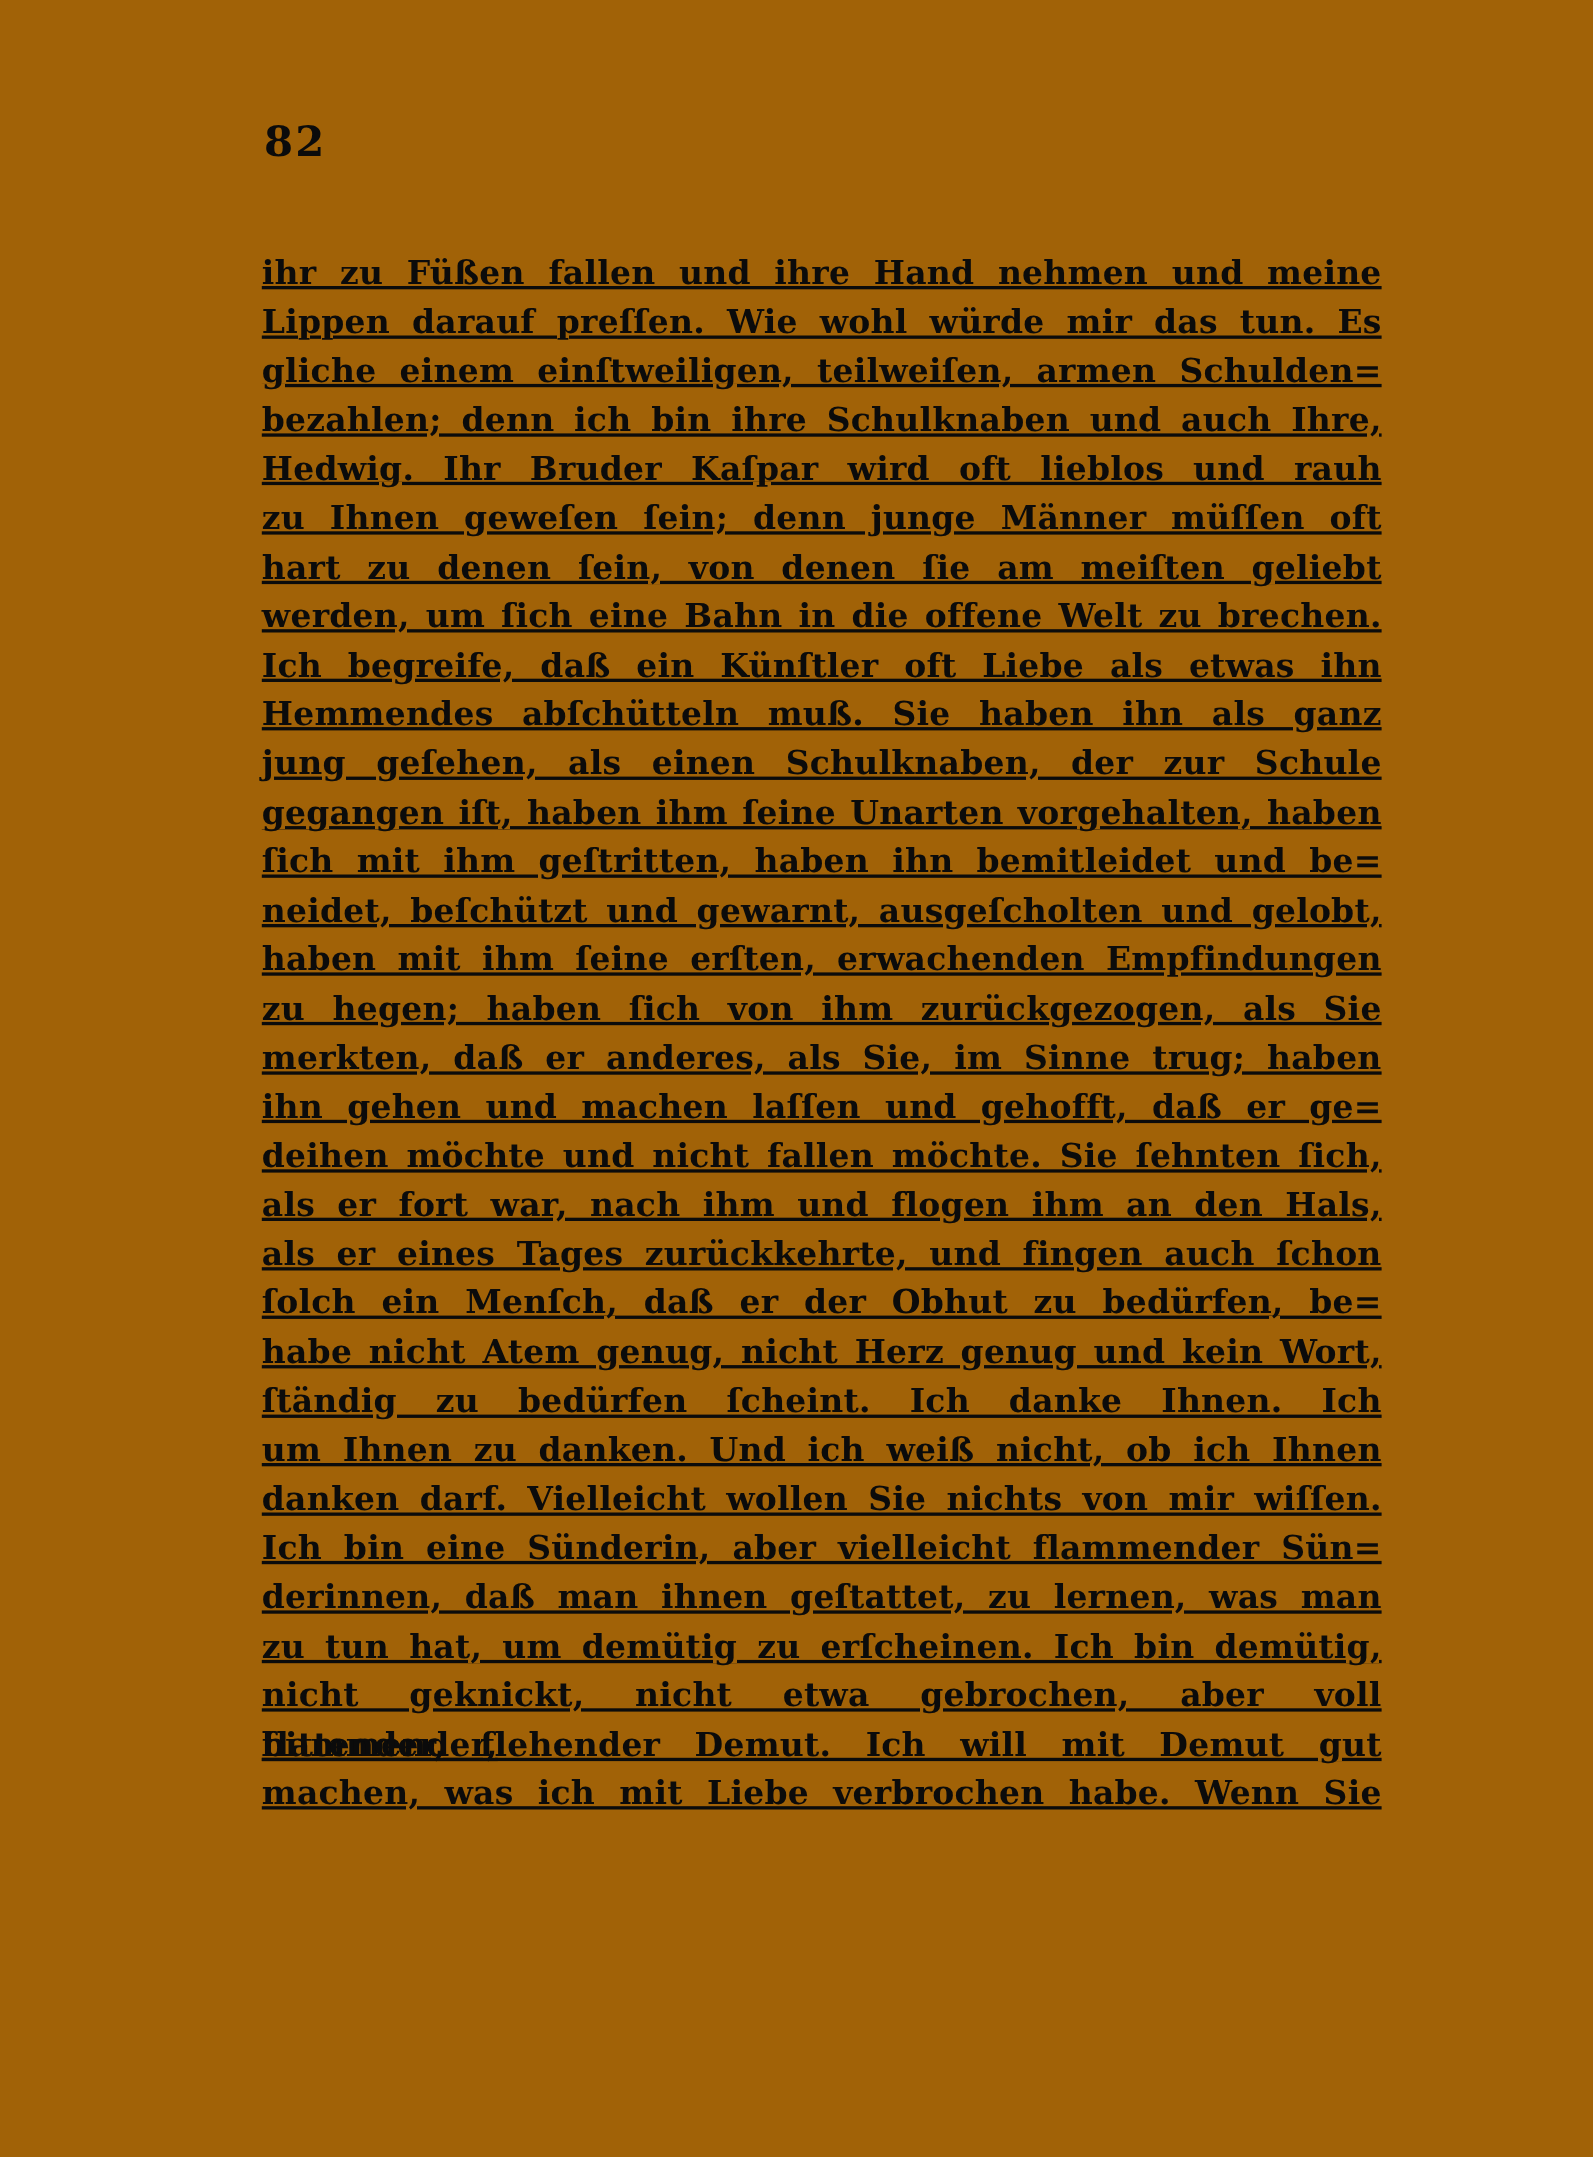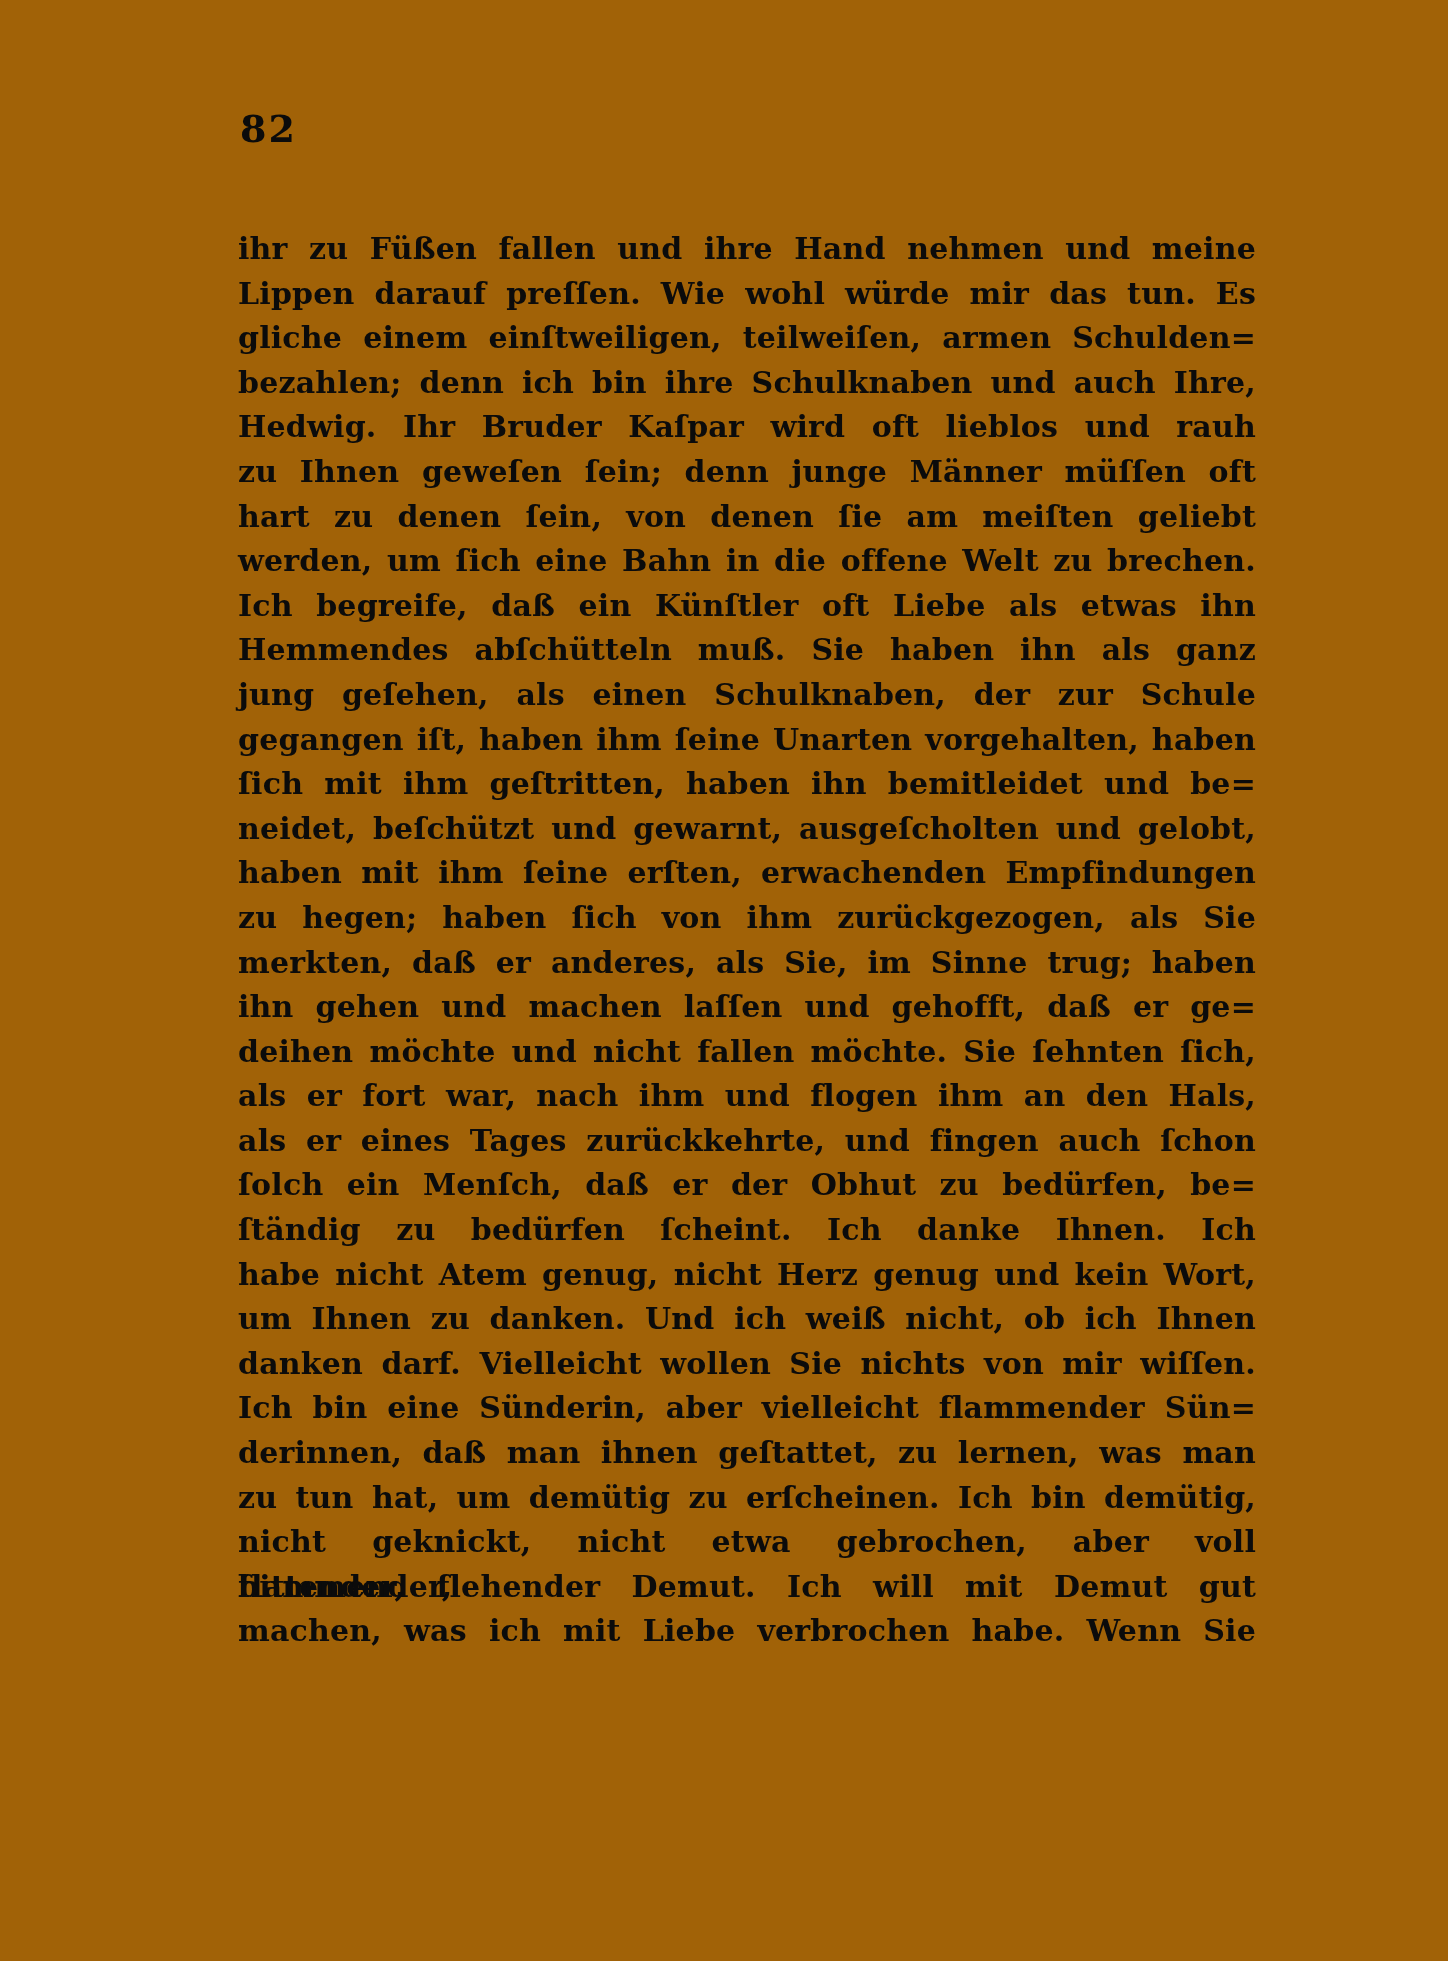--- a/index.html
+++ b/index.html
@@ -26,20 +26,21 @@
     top: 106px;
     font-size: 38px;
     font-weight: bold;
     letter-spacing: 2px;
   }
   .text-block {
     position: absolute;
     left: 238px;
     top: 227px;
     width: 1018px;
+    text-decoration: underline;
   }
   .text-line {
     height: 44.6px;
     line-height: 44.6px;
     font-size: 30px;
     font-weight: bold;
     text-align: justify;
     text-align-last: justify;
     -moz-text-align-last: justify;
     text-justify: inter-word;
@@ -68,22 +69,22 @@
       <div class="text-line">ſich mit ihm geſtritten, haben ihn bemitleidet und be=</div>
       <div class="text-line">neidet, beſchützt und gewarnt, ausgeſcholten und gelobt,</div>
       <div class="text-line">haben mit ihm ſeine erſten, erwachenden Empfindungen</div>
       <div class="text-line">zu hegen; haben ſich von ihm zurückgezogen, als Sie</div>
       <div class="text-line">merkten, daß er anderes, als Sie, im Sinne trug; haben</div>
       <div class="text-line">ihn gehen und machen laſſen und gehofft, daß er ge=</div>
       <div class="text-line">deihen möchte und nicht fallen möchte. Sie ſehnten ſich,</div>
       <div class="text-line">als er fort war, nach ihm und flogen ihm an den Hals,</div>
       <div class="text-line">als er eines Tages zurückkehrte, und fingen auch ſchon</div>
       <div class="text-line">ſolch ein Menſch, daß er der Obhut zu bedürfen, be=</div>
+      <div class="text-line">habe nicht Atem genug, nicht Herz genug und kein Wort,</div>
       <div class="text-line">ſtändig zu bedürfen ſcheint. Ich danke Ihnen. Ich</div>
-      <div class="text-line">habe nicht Atem genug, nicht Herz genug und kein Wort,</div>
       <div class="text-line">um Ihnen zu danken. Und ich weiß nicht, ob ich Ihnen</div>
       <div class="text-line">danken darf. Vielleicht wollen Sie nichts von mir wiſſen.</div>
       <div class="text-line">Ich bin eine Sünderin, aber vielleicht flammender Sün=</div>
       <div class="text-line">derinnen, daß man ihnen geſtattet, zu lernen, was man</div>
       <div class="text-line">zu tun hat, um demütig zu erſcheinen. Ich bin demütig,</div>
       <div class="text-line">nicht geknickt, nicht etwa gebrochen, aber voll flammender,</div>
       <div class="text-line">bittender, flehender Demut. Ich will mit Demut gut</div>
       <div class="text-line">machen, was ich mit Liebe verbrochen habe. Wenn Sie</div>
     </div>
 </div>

